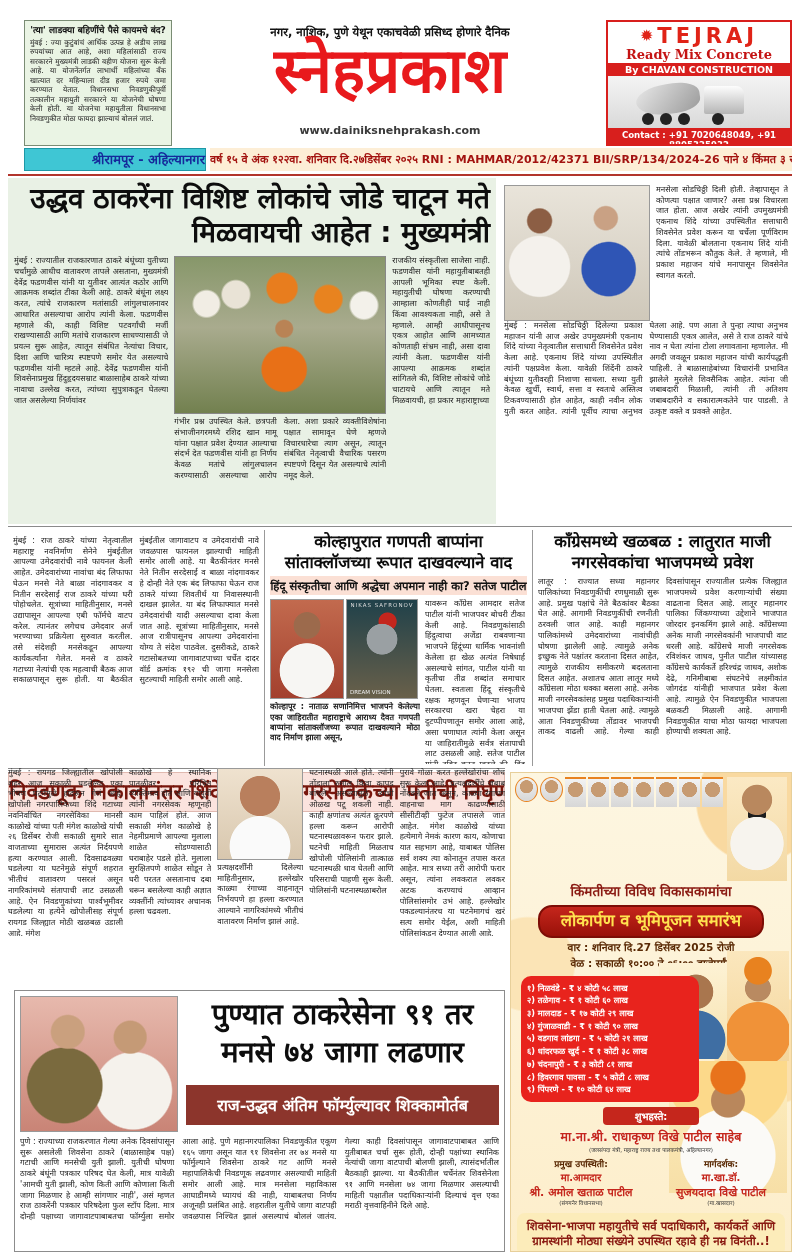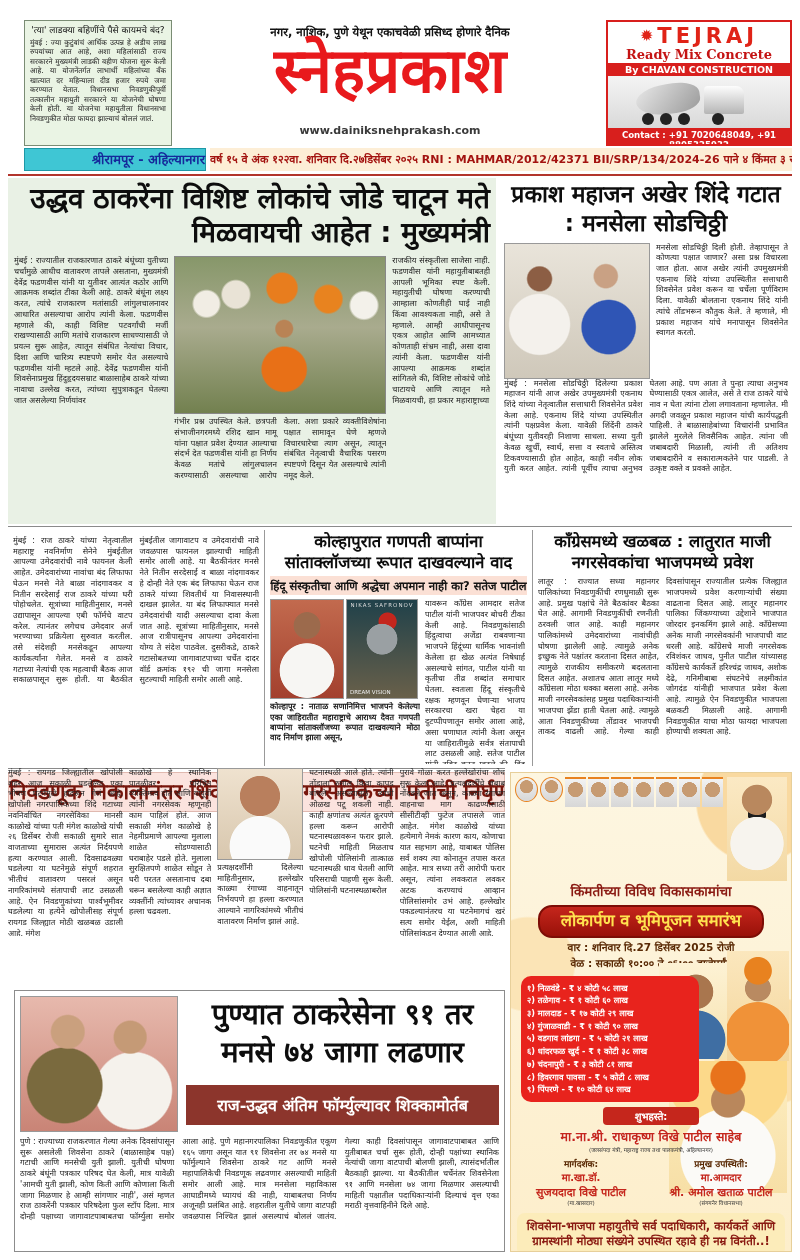--- a/index.html
+++ b/index.html
@@ -5,21 +5,21 @@
   *{margin:0;padding:0;box-sizing:border-box}
   html,body{width:800px}
   body{width:800px;height:1260px;position:relative;background:#fff;
        font-family:"DejaVu Sans",sans-serif;overflow:hidden}
   .abs{position:absolute}
   .bt{font-size:8px;line-height:1.34;text-align:justify;color:#222;overflow:hidden;word-break:break-word}
   .c2{columns:2;column-gap:7px}
   .c3{columns:3;column-gap:8px}
   
   .flash-box{left:24px;top:20px;width:148px;height:126px;border:1px solid #7a8c74;background:#eaf4e4;padding:4px 5px}
-  .flash-title{font-size:9px;font-weight:normal;color:#111;text-align:center;line-height:1.2;margin-bottom:2px}
+  .flash-title{font-size:9px;font-weight:bold;color:#111;text-align:center;line-height:1.2;margin-bottom:2px}
   .flash-body{font-size:7.3px;line-height:1.3;text-align:justify;color:#222;overflow:hidden;height:100px}
   .tagline{left:180px;top:24px;width:420px;text-align:center;font-size:11.5px;color:#111;font-weight:bold}
   .masthead{left:175px;top:34px;width:430px;text-align:center;font-size:62px;font-weight:bold;color:#e8191c;line-height:1.2}
   .site-url{left:180px;top:124px;width:420px;text-align:center;font-size:11px;font-weight:bold;color:#3a3a3a}
   .tejraj{left:606px;top:20px;width:186px;height:126px;border:2px solid #d81f1d;background:#fff;overflow:hidden}
   .tejraj-top{display:flex;align-items:center;justify-content:center;gap:4px;padding-top:2px}
   .tejraj-sun{color:#e02317;font-size:16px;line-height:1}
   .tejraj-brand{color:#e02317;font-size:21px;font-weight:bold;letter-spacing:4px}
   .tejraj-line1{text-align:center;color:#c41313;font-family:"DejaVu Serif",serif;font-weight:bold;font-size:13px;line-height:1.05}
   .tejraj-line2{background:#d81f1d;color:#fff;text-align:center;font-weight:bold;font-size:9.5px;padding:1px 0;margin-top:1px}
@@ -202,21 +202,20 @@
     <div class="bt lead-col1">मुंबई : राज्यातील राजकारणात ठाकरे बंधूंच्या युतीच्या चर्चांमुळे आधीच वातावरण तापले असताना, मुख्यमंत्री देवेंद्र फडणवीस यांनी या युतीवर आत्यंत कठोर आणि आक्रमक शब्दांत टीका केली आहे. ठाकरे बंधूंना लक्ष्य करत, त्यांचे राजकारण मतांसाठी लांगुलचालनावर आधारित असल्याचा आरोप त्यांनी केला. फडणवीस म्हणाले की, काही विशिष्ट पटवर्गांची मर्जी राखण्यासाठी आणि मतांचे राजकारण साधण्यासाठी जे प्रयत्न सुरू आहेत, त्यातून संबंधित नेत्यांचा विचार, दिशा आणि चारित्र्य स्पष्टपणे समोर येत असल्याचे फडणवीस यांनी म्हटले आहे. देवेंद्र फडणवीस यांनी शिवसेनाप्रमुख हिंदुहृदयसम्राट बाळासाहेब ठाकरे यांच्या नावाचा उल्लेख करत, त्यांच्या सुपुत्राकडून घेतल्या जात असलेल्या निर्णयांवर</div>
     <div class="lead-mid">
       <div class="ph-main"></div>
       <div class="bt c2 lead-under">गंभीर प्रश्न उपस्थित केले. छत्रपती संभाजीनगरमध्ये रशिद खान मामू यांना पक्षात प्रवेश देण्यात आल्याचा संदर्भ देत फडणवीस यांनी हा निर्णय केवळ मतांचे लांगुलचालन करण्यासाठी असल्याचा आरोप केला. अशा प्रकारे व्यक्तीविशेषांना पक्षात सामावून घेणे म्हणजे विचारधारेचा त्याग असून, त्यातून संबंधित नेतृत्वाची वैचारिक पसरण स्पष्टपणे दिसून येत असल्याचे त्यांनी नमूद केले.</div>
     </div>
     <div class="bt lead-col4">राजकीय संस्कृतीला साजेसा नाही. फडणवीस यांनी महायुतीबाबतही आपली भूमिका स्पष्ट केली. महायुतीची घोषणा करण्याची आम्हाला कोणतीही घाई नाही किंवा आवश्यकता नाही, असे ते म्हणाले. आम्ही आधीपासूनच एकत्र आहोत आणि आमच्यात कोणताही संभ्रम नाही, असा दावा त्यांनी केला. फडणवीस यांनी आपल्या आक्रमक शब्दांत सांगितले की, विशिष्ट लोकांचे जोडे चाटायचे आणि त्यातून मते मिळवायची, हा प्रकार महाराष्ट्राच्या</div>
   </div>
 </div>
 
 <div class="abs prakash">
-  <h1>प्रकाश महाजन अखेर शिंदे गटात : मनसेला सोडचिठ्ठी</h1>
   <div class="prakash-row">
     <div class="ph-prakash"></div>
     <div class="bt prakash-side">मनसेला सोडचिठ्ठी दिली होती. तेव्हापासून ते कोणत्या पक्षात जाणार? असा प्रश्न विचारला जात होता. आज अखेर त्यांनी उपमुख्यमंत्री एकनाथ शिंदे यांच्या उपस्थितीत सत्ताधारी शिवसेनेत प्रवेश करून या चर्चेला पूर्णविराम दिला. यावेळी बोलताना एकनाथ शिंदे यांनी त्यांचे तोंडभरून कौतुक केले. ते म्हणाले, मी प्रकाश महाजन यांचे मनापासून शिवसेनेत स्वागत करतो.</div>
   </div>
   <div class="bt c2 prakash-bottom">मुंबई : मनसेला सोडचिठ्ठी दिलेल्या प्रकाश महाजन यांनी आज अखेर उपमुख्यमंत्री एकनाथ शिंदे यांच्या नेतृत्वातील सत्ताधारी शिवसेनेत प्रवेश केला आहे. एकनाथ शिंदे यांच्या उपस्थितीत त्यांनी पक्षप्रवेश केला. यावेळी शिंदेंनी ठाकरे बंधूंच्या युतीवरही निशाणा साधला. सध्या युती केवळ खुर्ची, स्वार्थ, सत्ता व स्वतःचे अस्तित्व टिकवण्यासाठी होत आहेत, काही नवीन लोक युती करत आहेत. त्यांनी पूर्वीच त्याचा अनुभव घेतला आहे. पण आता ते पुन्हा त्याचा अनुभव घेण्यासाठी एकत्र आलेत, असे ते राज ठाकरे यांचे नाव न घेता त्यांना टोला लगावताना म्हणालेत. मी अगदी जवळून प्रकाश महाजन यांची कार्यपद्धती पाहिली. ते बाळासाहेबांच्या विचारांनी प्रभावित झालेले मुरलेले शिवसैनिक आहेत. त्यांना जी जबाबदारी मिळाली, त्यांनी ती अतिशय जबाबदारीने व सकारात्मकतेने पार पाडली. ते उत्कृष्ट वक्ते व प्रवक्ते आहेत.</div>
 </div>
 
 <div class="abs sep-h"></div>
 
 <div class="abs mid">
@@ -300,26 +299,26 @@
     <div>७) चंदनापुरी - ₹ ३ कोटी ८१ लाख</div>
     <div>८) हिवरगाव पावसा - ₹ ५ कोटी ८ लाख</div>
     <div>९) पिंपरणे - ₹ १० कोटी ६४ लाख</div>
   </div>
   <div class="ph-namaste"></div>
   <div class="ad-shubh">शुभहस्ते:</div>
   <div class="ad-chief">मा.ना.श्री. राधाकृष्ण विखे पाटील साहेब</div>
   <div class="ad-chief-sub">(जलसंपदा मंत्री, महाराष्ट्र राज्य तथा पालकमंत्री, अहिल्यानगर)</div>
   <div class="ad-roles">
     <div class="ad-role">
+      <div class="role-title">प्रमुख उपस्थिती:</div>
+      <div class="role-n1">मा.आमदार</div>
+      <div class="role-n2">श्री. अमोल खताळ पाटील</div>
+      <div class="role-sub">(संगमनेर विधानसभा)</div>
+    </div>
+    <div class="ad-role">
       <div class="role-title">मार्गदर्शक:</div>
       <div class="role-n1">मा.खा.डॉ.</div>
       <div class="role-n2">सुजयदादा विखे पाटील</div>
       <div class="role-sub">(मा.खासदार)</div>
     </div>
-    <div class="ad-role">
-      <div class="role-title">प्रमुख उपस्थिती:</div>
-      <div class="role-n1">मा.आमदार</div>
-      <div class="role-n2">श्री. अमोल खताळ पाटील</div>
-      <div class="role-sub">(संगमनेर विधानसभा)</div>
-    </div>
   </div>
   <div class="ad-footer">शिवसेना-भाजपा महायुतीचे सर्व पदाधिकारी, कार्यकर्ते आणि ग्रामस्थांनी मोठ्या संख्येने उपस्थित रहावे ही नम्र विनंती..!</div>
 </div>
 
 </body></html>

